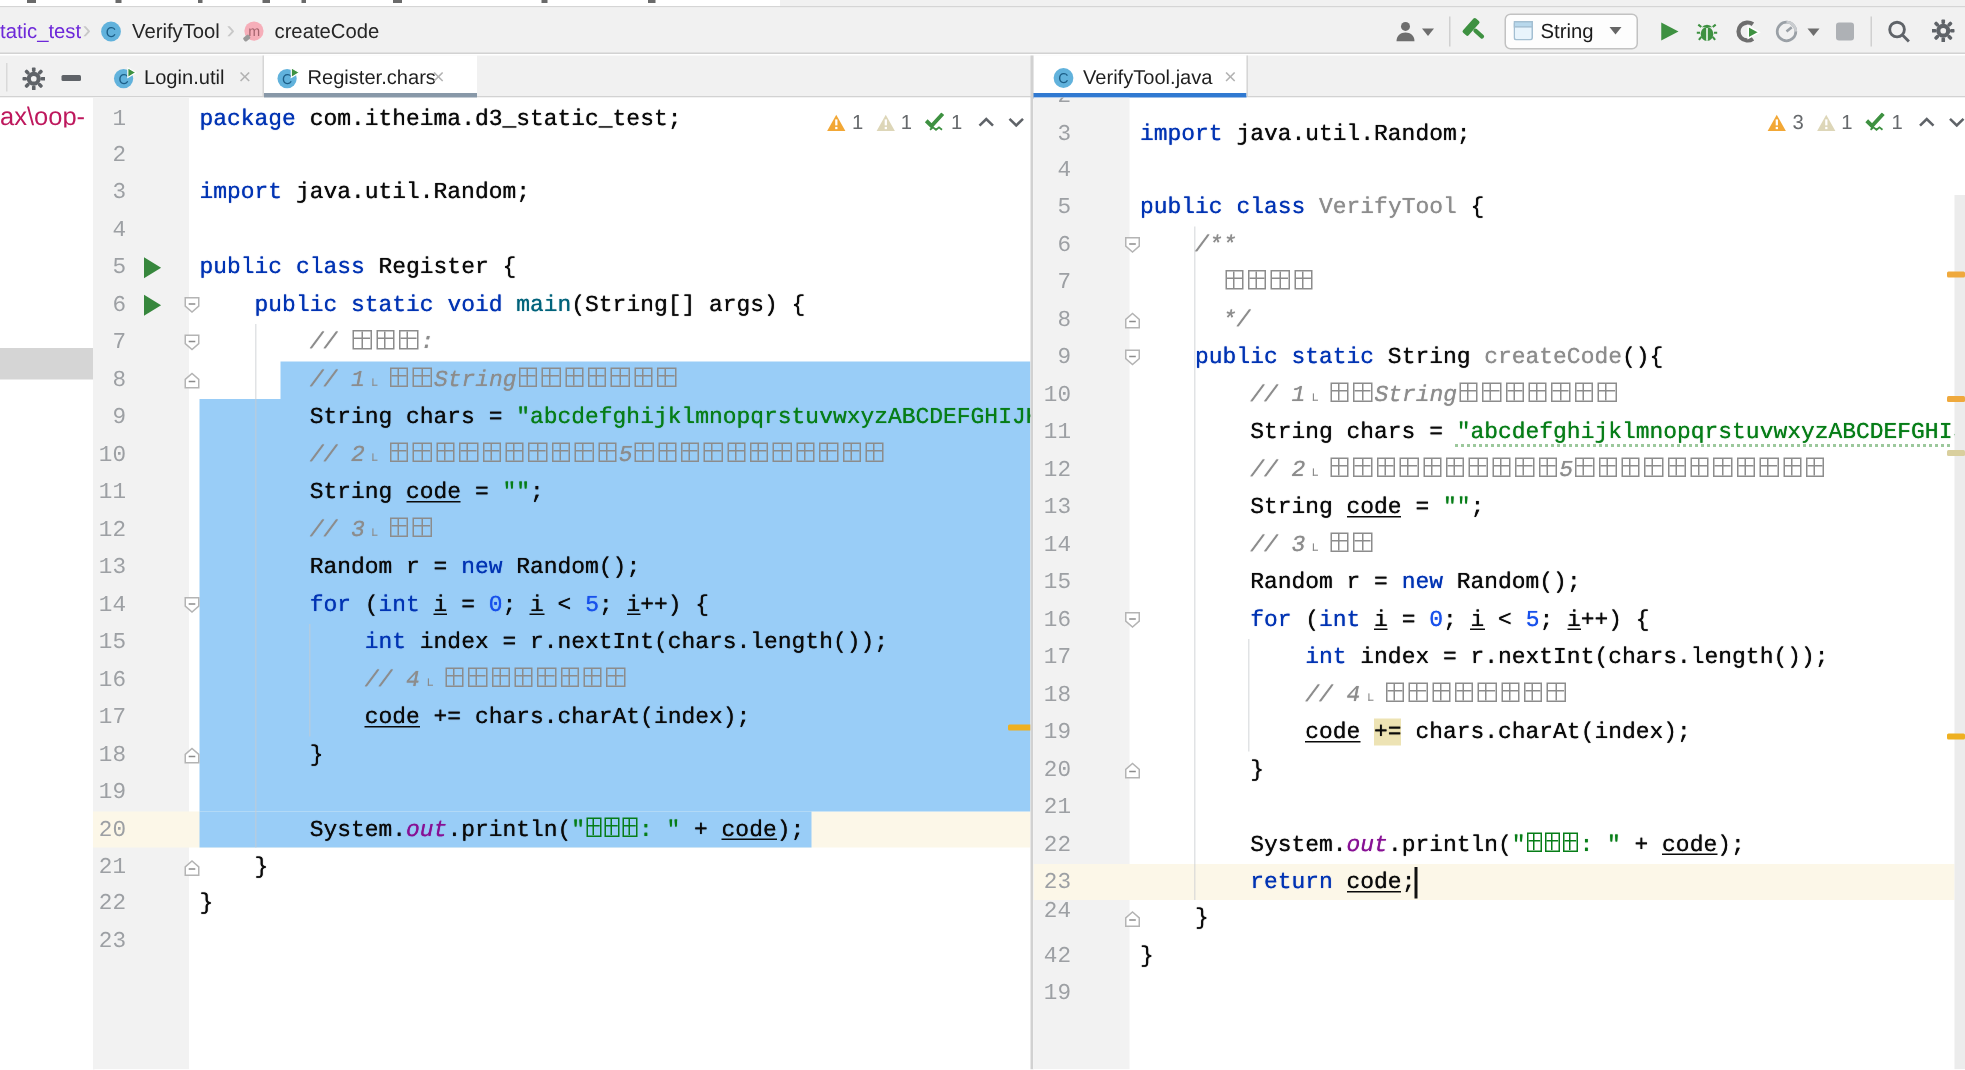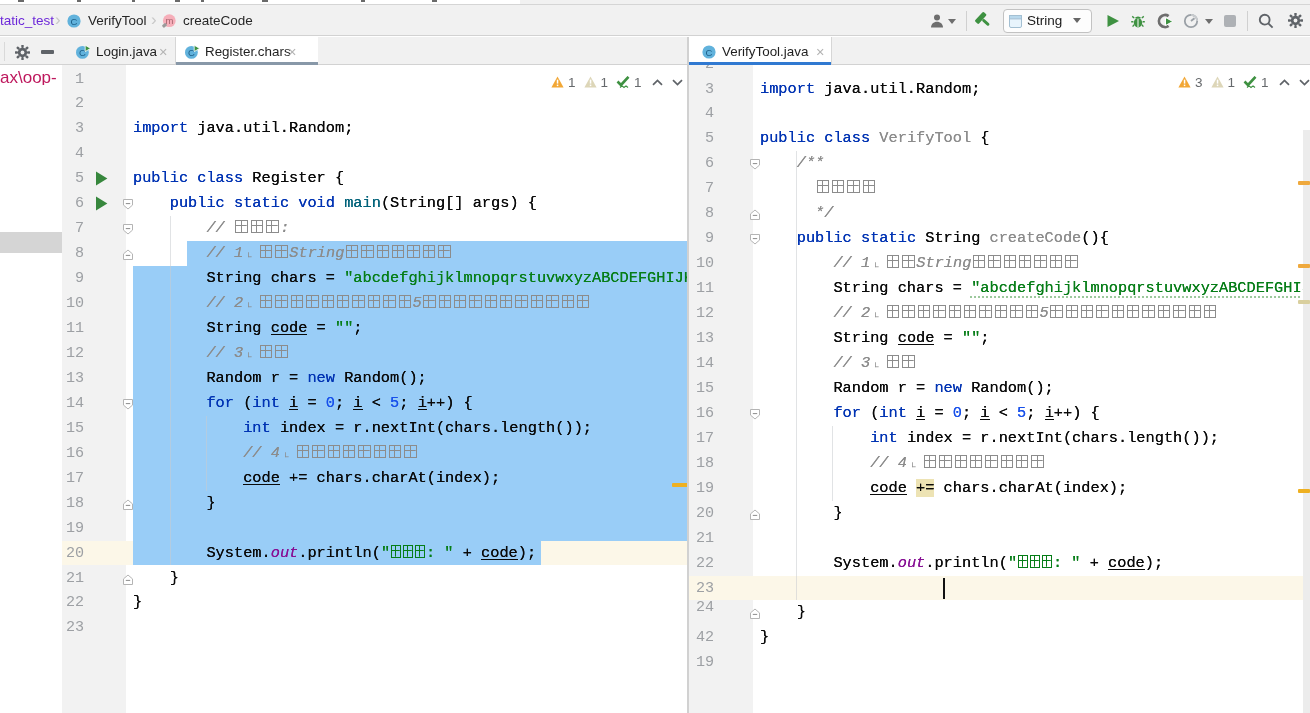--- a/index.html
+++ b/index.html
@@ -120,21 +120,21 @@
           <rect x="6.3" y="-0.4" width="2.4" height="3.4" rx="0.9" transform="rotate(315 7.5 7.5)"></rect>
         </g>
         <circle cx="7.5" cy="7.5" r="1.9" fill="#f1f1f1"></circle>
       </svg></div>
 <div class="abs" style="left:41px;top:50px;width:13px;height:3.5px;background:#5f6368;border-radius:1px"></div>
 <div class="abs" style="left:75px;top:44px"><svg width="16" height="16" viewBox="0 0 16 16">
         <circle cx="7.4" cy="8.4" r="6.4" fill="#61b2dc"></circle>
         <text x="7.4" y="11.8" text-anchor="middle" font-family="Liberation Sans" font-size="9.5" fill="#1c5e87">C</text>
         <path d="M10.2 1.2 L15.6 4.4 L10.2 7.6z" fill="#3e9141" stroke="#fff" stroke-width="0.8"></path>
       </svg></div>
-<div class="abs tabtext" style="left:96px;top:44px">Login.java</div>
+<div class="abs tabtext" style="left:96px;top:44px">Login.util</div>
 <div class="abs" style="left:159px;top:44px;font-size:14.5px;color:#b2b2b2">×</div>
 <div class="abs" style="left:175px;top:37px;width:1px;height:27px;background:#d6d6d6"></div>
 <div class="abs" style="left:176px;top:37px;width:142px;height:28px;background:#fff"></div>
 <div class="abs" style="left:184px;top:44px"><svg width="16" height="16" viewBox="0 0 16 16">
         <circle cx="7.4" cy="8.4" r="6.4" fill="#61b2dc"></circle>
         <text x="7.4" y="11.8" text-anchor="middle" font-family="Liberation Sans" font-size="9.5" fill="#1c5e87">C</text>
         <path d="M10.2 1.2 L15.6 4.4 L10.2 7.6z" fill="#3e9141" stroke="#fff" stroke-width="0.8"></path>
       </svg></div>
 <div class="abs tabtext" style="left:205px;top:44px">Register.chars</div>
 <div class="abs" style="left:288px;top:44px;font-size:14.5px;color:#b2b2b2">×</div>
@@ -206,20 +206,21 @@
 <div class="abs" style="left:60px;top:506.50px"><svg width="12" height="13" viewBox="0 0 12 13">
           <path d="M1.5 11.5h9V5.9L6 2 1.5 5.9z" fill="#fff" stroke="#b4b4b4"></path>
           <path d="M3.8 7.4h4.4" stroke="#8c8c8c"></path>
         </svg></div>
 <div class="abs" style="left:33px;top:106.30px"><svg width="13" height="15">
           <path d="M1 0.5 L12.4 7.5 L1 14.5z" fill="#37873d"></path>
         </svg></div>
 <div class="abs" style="left:33px;top:131.25px"><svg width="13" height="15">
           <path d="M1 0.5 L12.4 7.5 L1 14.5z" fill="#37873d"></path>
         </svg></div>
+<div class="cl" style="left:71px;top:1.50px"><span class="k">package</span> com.itheima.d3_static_test;</div>
 <div class="cl" style="left:71px;top:51.40px"><span class="k">import</span> java.util.Random;</div>
 <div class="cl" style="left:71px;top:126.25px">    <span class="k">public</span> <span class="k">static</span> <span class="k">void</span> <span class="m">main</span>(String[] args) {</div>
 <div class="cl" style="left:71px;top:101.30px"><span class="k">public</span> <span class="k">class</span> Register {</div>
 <div class="cl" style="left:71px;top:151.20px">        <span class="c">// <i class="b"></i><i class="b"></i><i class="b"></i>:</span></div>
 <div class="cl" style="left:71px;top:176.15px">        <span class="c">// 1<i class="d"></i><i class="b"></i><i class="b"></i>String<i class="b"></i><i class="b"></i><i class="b"></i><i class="b"></i><i class="b"></i><i class="b"></i><i class="b"></i></span></div>
 <div class="cl" style="left:71px;top:201.10px">        String chars = <span class="s">"abcdefghijklmnopqrstuvwxyzABCDEFGHIJKLMNOPQRSTUVWXYZ0123456789"</span>;</div>
 <div class="cl" style="left:71px;top:226.05px">        <span class="c">// 2<i class="d"></i><i class="b"></i><i class="b"></i><i class="b"></i><i class="b"></i><i class="b"></i><i class="b"></i><i class="b"></i><i class="b"></i><i class="b"></i><i class="b"></i>5<i class="b"></i><i class="b"></i><i class="b"></i><i class="b"></i><i class="b"></i><i class="b"></i><i class="b"></i><i class="b"></i><i class="b"></i><i class="b"></i><i class="b"></i></span></div>
 <div class="cl" style="left:71px;top:251.00px">        String <span class="u">code</span> = <span class="s">""</span>;</div>
 <div class="cl" style="left:71px;top:275.95px">        <span class="c">// 3<i class="d"></i><i class="b"></i><i class="b"></i></span></div>
 <div class="cl" style="left:71px;top:300.90px">        Random r = <span class="k">new</span> Random();</div>
@@ -328,20 +329,21 @@
 <div class="cl" style="left:71px;top:236.05px">        <span class="c">// 2<i class="d"></i><i class="b"></i><i class="b"></i><i class="b"></i><i class="b"></i><i class="b"></i><i class="b"></i><i class="b"></i><i class="b"></i><i class="b"></i><i class="b"></i>5<i class="b"></i><i class="b"></i><i class="b"></i><i class="b"></i><i class="b"></i><i class="b"></i><i class="b"></i><i class="b"></i><i class="b"></i><i class="b"></i><i class="b"></i></span></div>
 <div class="cl" style="left:71px;top:261.00px">        String <span class="u">code</span> = <span class="s">""</span>;</div>
 <div class="cl" style="left:71px;top:285.95px">        <span class="c">// 3<i class="d"></i><i class="b"></i><i class="b"></i></span></div>
 <div class="cl" style="left:71px;top:310.90px">        Random r = <span class="k">new</span> Random();</div>
 <div class="cl" style="left:71px;top:335.85px">        <span class="k">for</span> (<span class="k">int</span> <span class="u">i</span> = <span class="n">0</span>; <span class="u">i</span> &lt; <span class="n">5</span>; <span class="u">i</span>++) {</div>
 <div class="cl" style="left:71px;top:360.80px">            <span class="k">int</span> index = r.nextInt(chars.length());</div>
 <div class="cl" style="left:71px;top:385.75px">            <span class="c">// 4<i class="d"></i><i class="b"></i><i class="b"></i><i class="b"></i><i class="b"></i><i class="b"></i><i class="b"></i><i class="b"></i><i class="b"></i></span></div>
 <div class="cl" style="left:71px;top:410.70px">            <span class="u">code</span> <span class="w">+=</span> chars.charAt(index);</div>
 <div class="cl" style="left:71px;top:435.65px">        }</div>
 <div class="cl" style="left:71px;top:485.55px">        System.<span class="f">out</span>.println(<span class="s">"<i class="e"></i><i class="e"></i><i class="e"></i>: "</span> + <span class="u">code</span>);</div>
+<div class="cl" style="left:71px;top:510.50px">        <span class="k">return</span> <span class="u">code</span>;</div>
 <div class="cl" style="left:71px;top:535.45px">    }</div>
 <div class="cl" style="left:71px;top:560.40px">}</div>
 <div class="abs" style="left:281px;top:231.10px;width:330px;height:2px;background:repeating-linear-gradient(90deg,#9cc89c 0 2px,transparent 2px 4px)"></div>
 <div class="abs" style="left:254px;top:512.50px;width:1.6px;height:21px;background:#111"></div>
 <div class="abs" style="left:614px;top:65px;width:7px;height:583px;background:#ececec"></div>
 <div class="abs" style="left:609px;top:116px;width:12px;height:3.5px;background:#efa93d;border-radius:1px"></div>
 <div class="abs" style="left:609px;top:199px;width:12px;height:3.5px;background:#efa93d;border-radius:1px"></div>
 <div class="abs" style="left:609px;top:235px;width:12px;height:3.5px;background:#d9cf9e;border-radius:1px"></div>
 <div class="abs" style="left:609px;top:424px;width:12px;height:3.5px;background:#eeb021;border-radius:1px"></div>
 <div class="abs" style="left:489px;top:9px"><span class="wdg">

